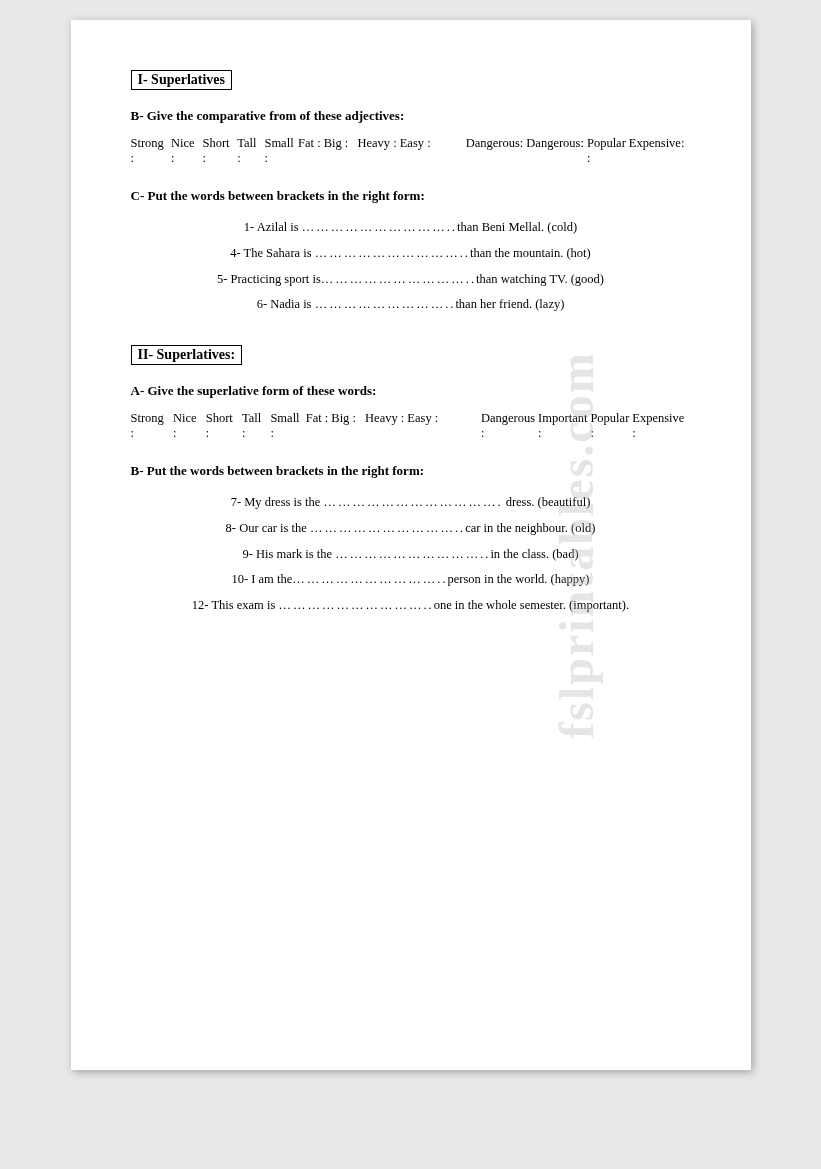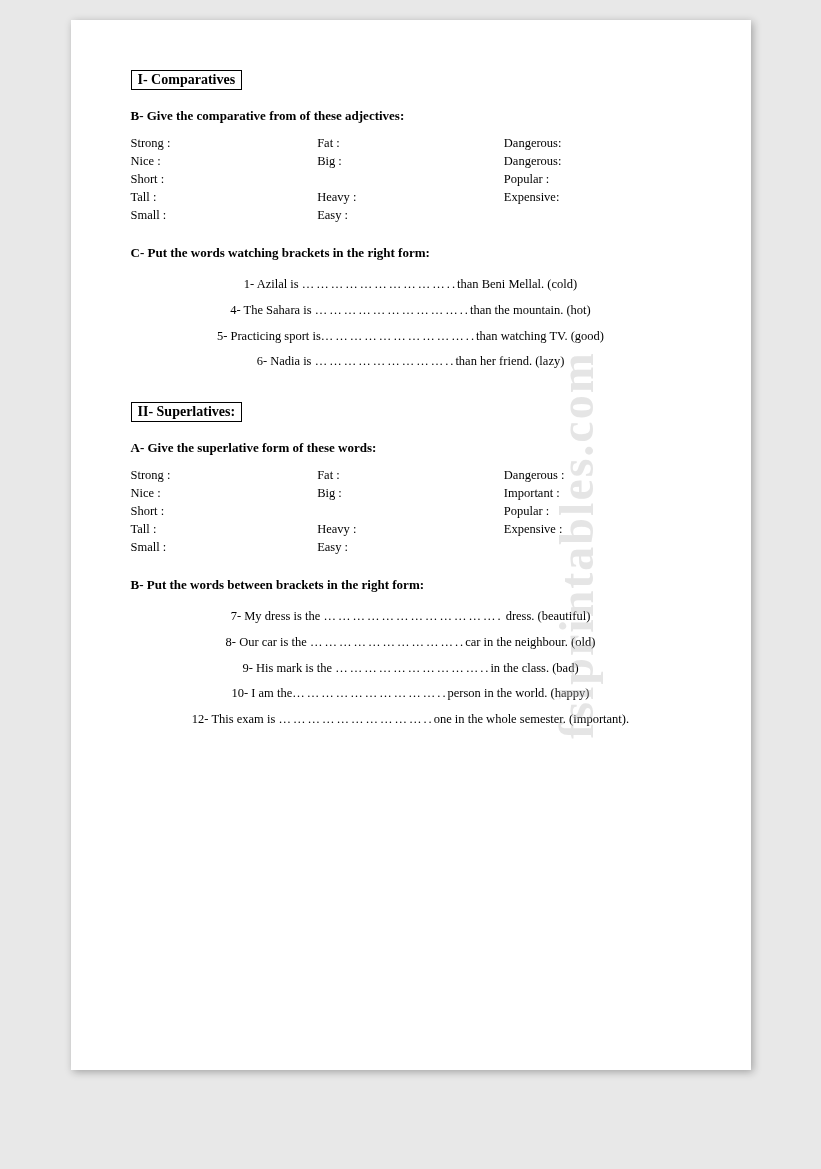--- a/index.html
+++ b/index.html
@@ -52,21 +52,20 @@
     }
     .adj-grid {
       display: grid;
       grid-template-columns: 1fr 1fr 1fr;
       row-gap: 4px;
       font-size: 12.5px;
       margin-bottom: 16px;
     }
     .adj-grid .col {
       display: flex;
-      flex-direction: column;
       gap: 3px;
     }
     .adj-item {
       font-size: 12.5px;
     }
     .sentences {
       font-size: 12.5px;
       line-height: 1.9;
       text-align: center;
     }
@@ -78,21 +77,21 @@
     }
   </style>
 </head>
 <body>
 
 <div class="page">
 
   <div class="watermark">fslprintables.com</div>
 
   <div class="section">
-    <div class="section-title">I- Comparatives</div>
+    <div class="section-title">I- Superlatives</div>
 
     
     <div class="section">
       <div class="subsection-title">B- Give the comparative from of these adjectives:</div>
       <div class="adj-grid">
         <div class="col">
           <span class="adj-item">Strong  :</span>
           <span class="adj-item">Nice   :</span>
           <span class="adj-item">Short  :</span>
           <span class="adj-item">Tall   :</span>
@@ -110,21 +109,21 @@
           <span class="adj-item">Dangerous:</span>
           <span class="adj-item">Popular   :</span>
           <span class="adj-item">Expensive:</span>
           <span class="adj-item">&nbsp;</span>
         </div>
       </div>
     </div>
 
     
     <div class="section">
-      <div class="subsection-title">C- Put the words watching brackets in the right form:</div>
+      <div class="subsection-title">C- Put the words between brackets in the right form:</div>
       <div class="sentences">
         <p>1- Azilal is <span class="dots">…………………………..</span>than Beni Mellal. (cold)</p>
         <p>4- The Sahara is <span class="dots">…………………………..</span>than the mountain. (hot)</p>
         <p>5- Practicing sport is<span class="dots">…………………………..</span>than watching TV. (good)</p>
         <p>6- Nadia is <span class="dots">………………………..</span>than her friend. (lazy)</p>
       </div>
     </div>
   </div>
 
   <div class="section" style="margin-top: 28px;">

